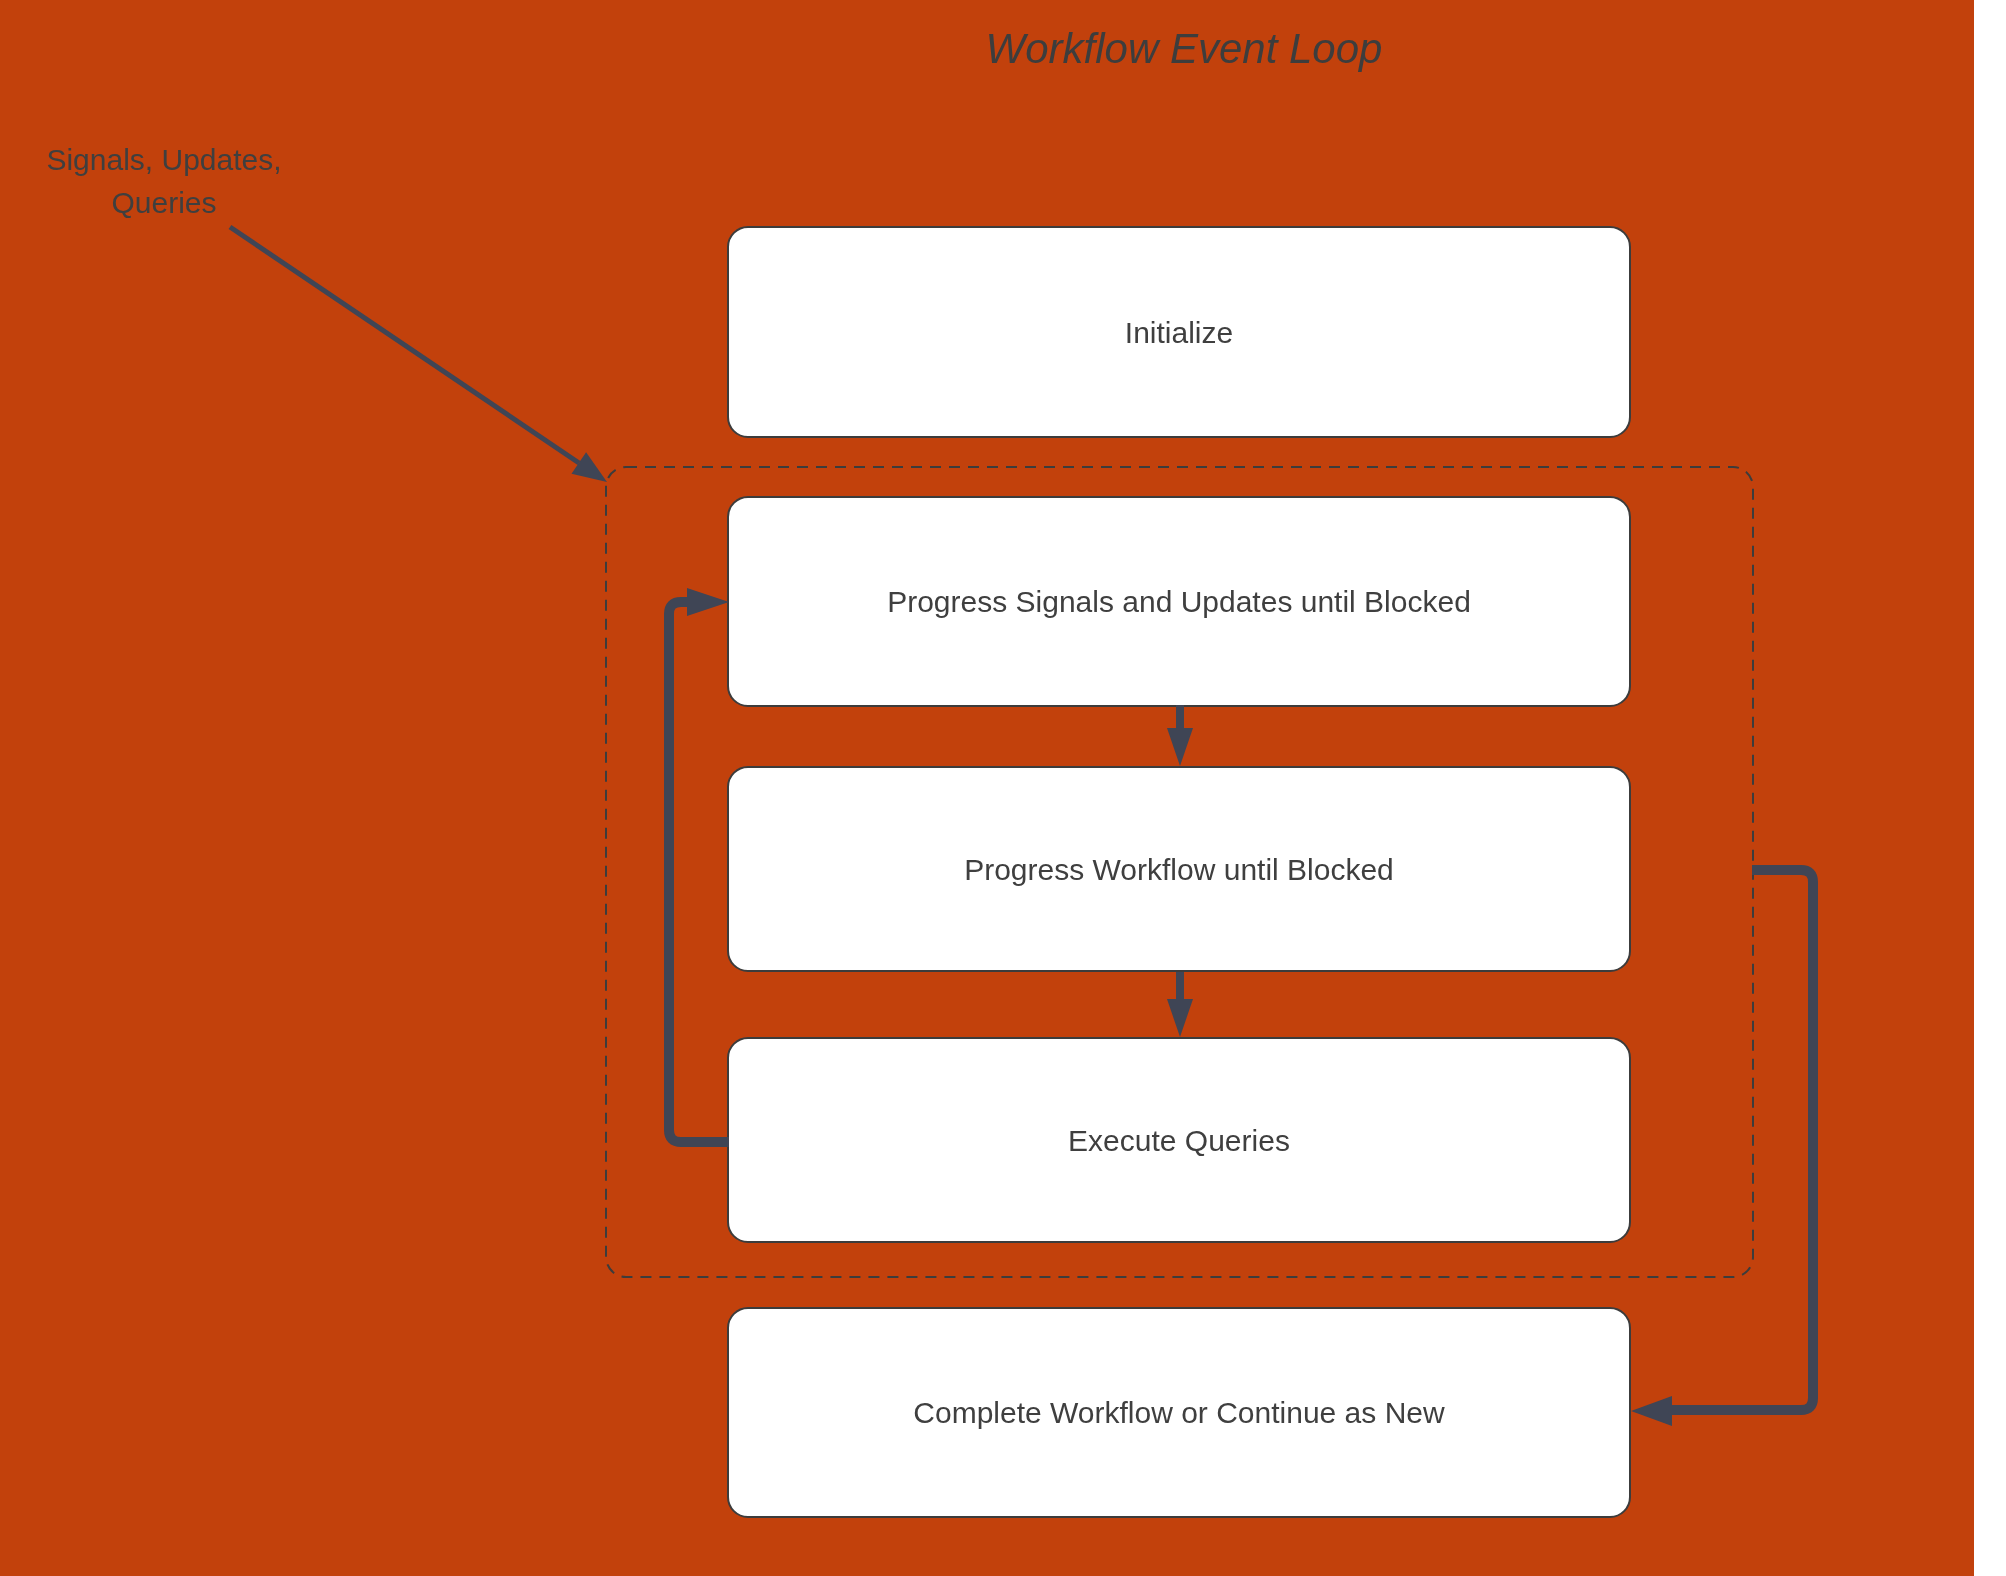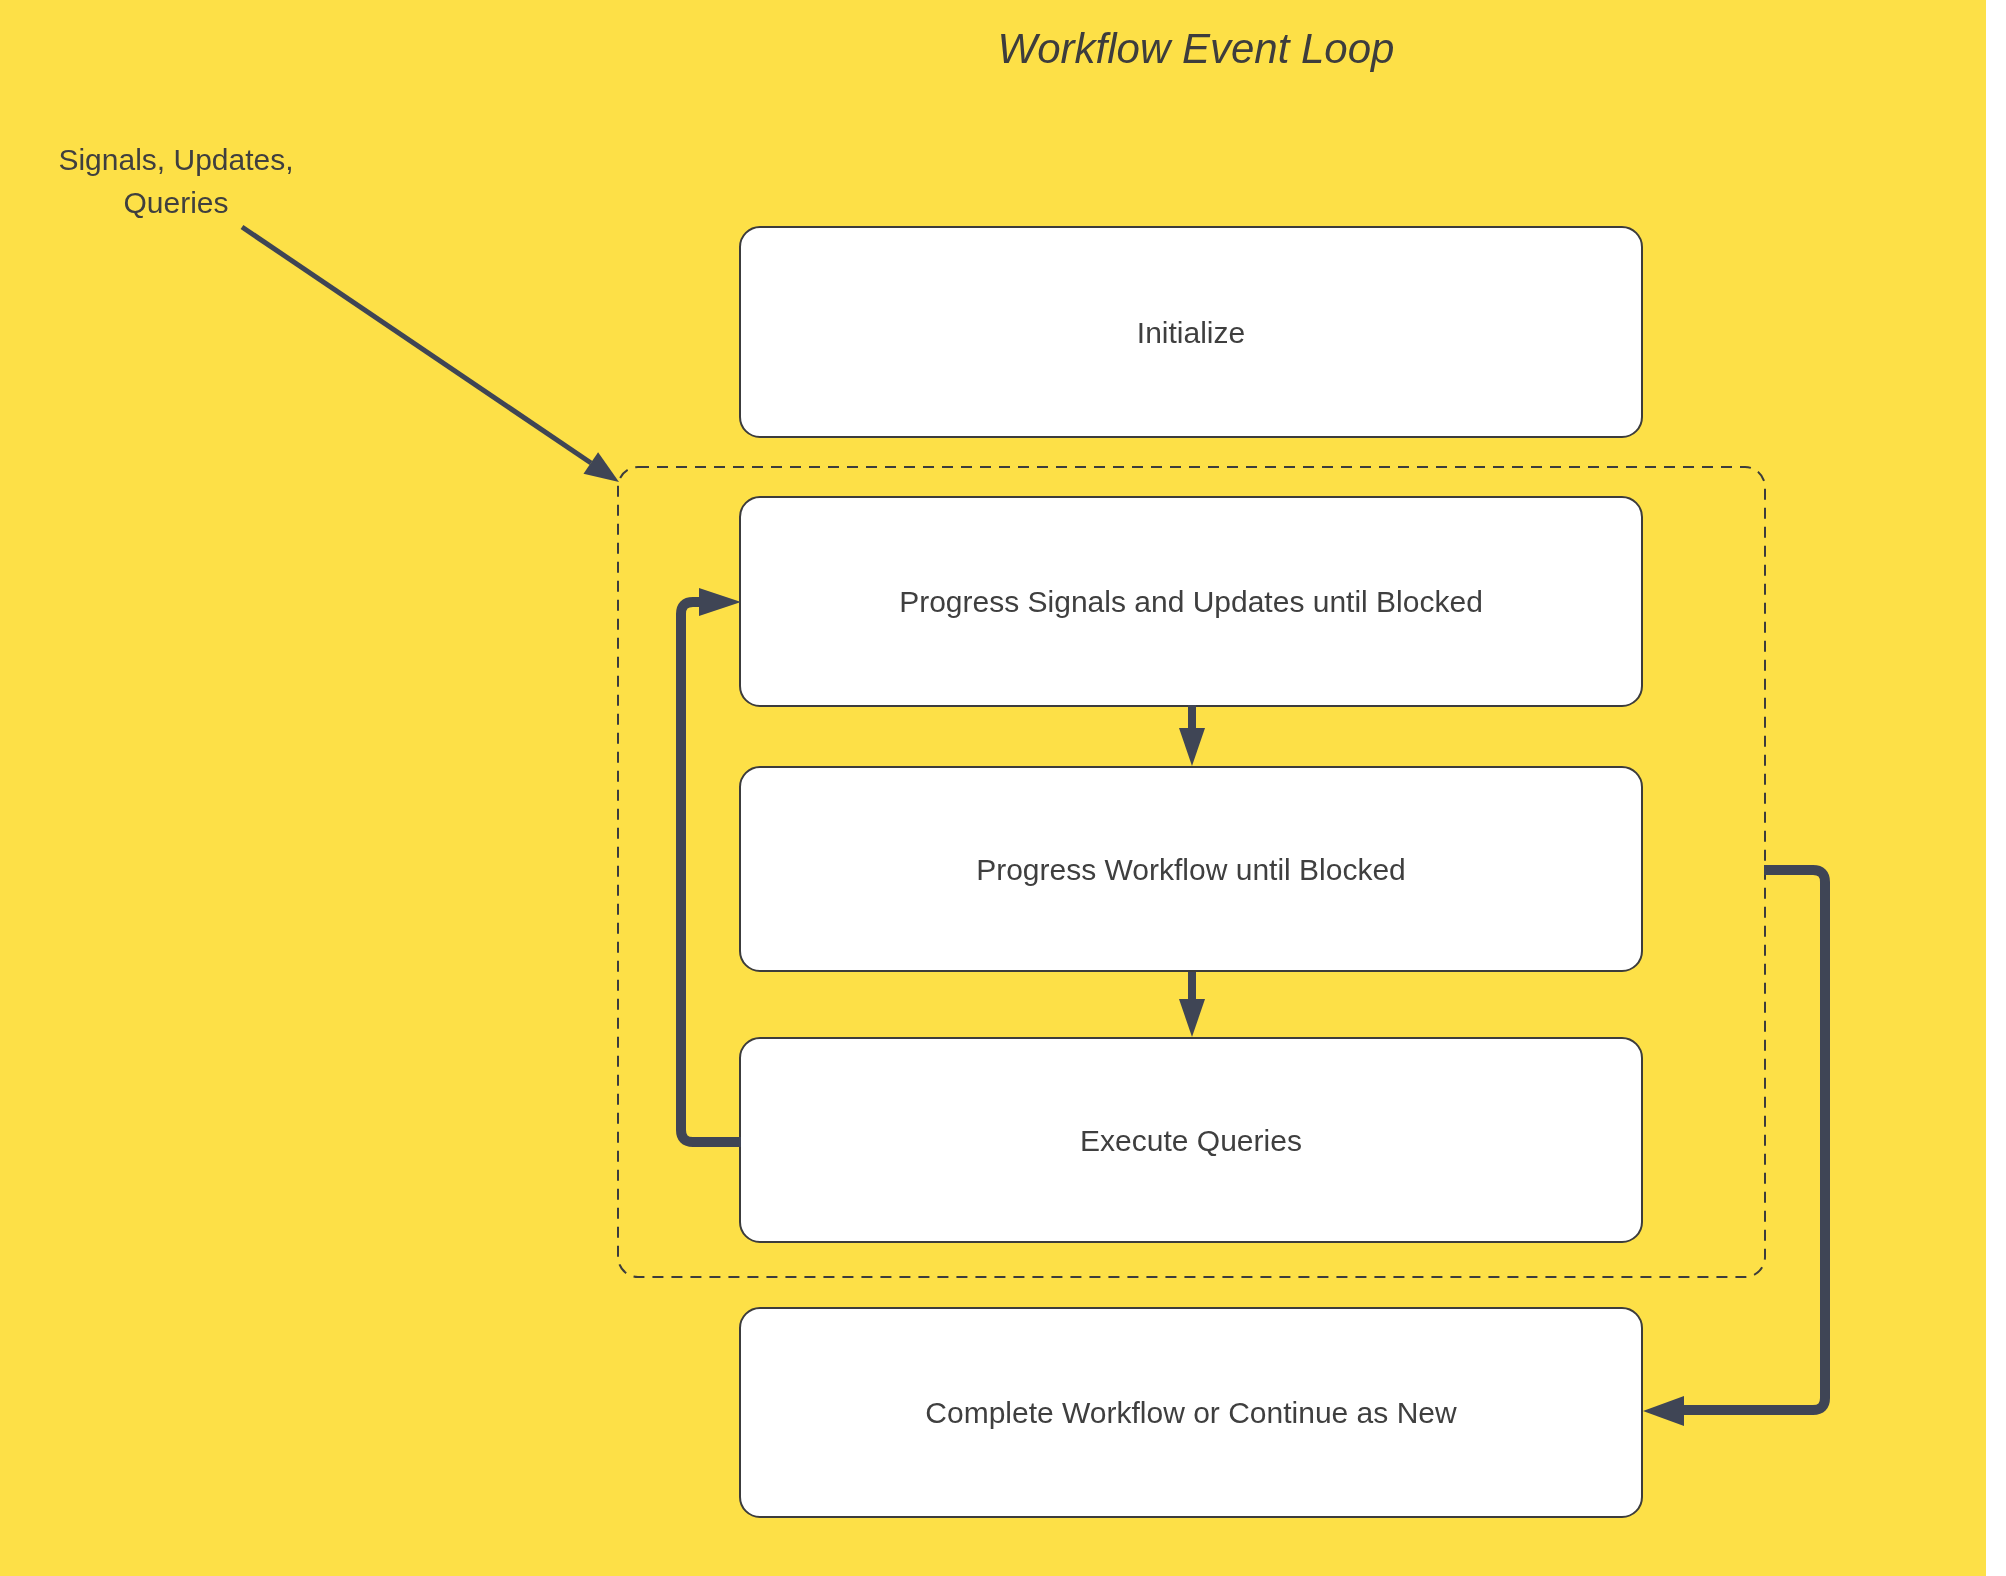--- a/index.html
+++ b/index.html
@@ -4,23 +4,22 @@
 <style>
   html, body {
     margin: 0;
     padding: 0;
     background: #ffffff;
   }
   .canvas {
     position: relative;
     width: 1974px;
     height: 1576px;
-    background: #fde047;
+    background: #c2410c;
     font-family: "Liberation Sans", sans-serif;
-    padding-left: 12px;
   }
   svg { display: block; }
   text {
     font-family: "Liberation Sans", sans-serif;
     fill: #3f3f3f;
   }
   .node-label {
     font-size: 30px;
   }
   .diagram-title {

